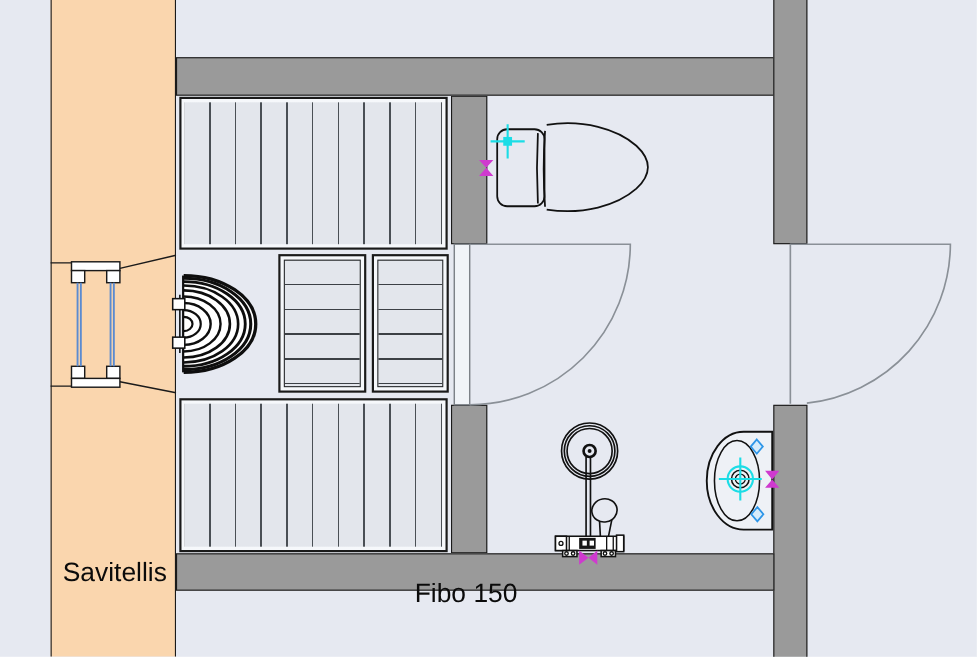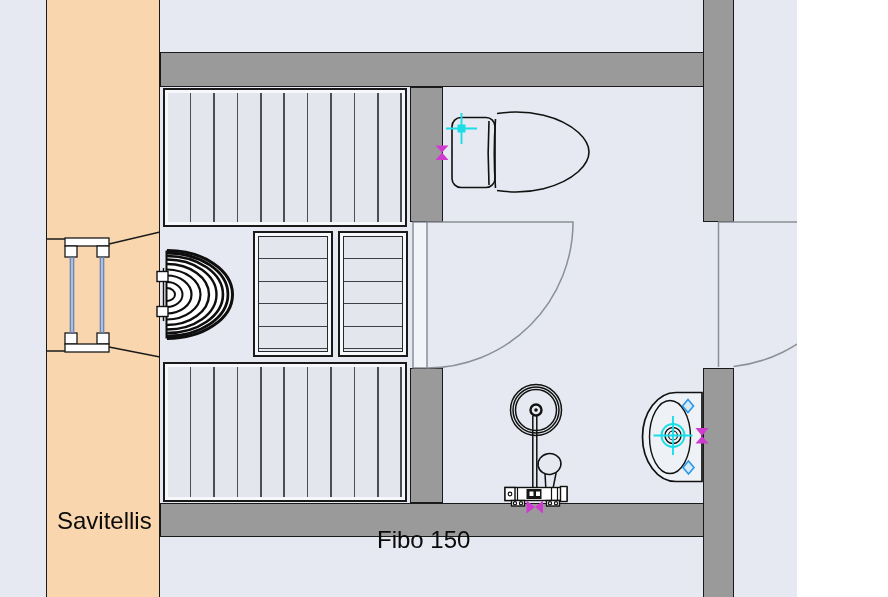--- a/index.html
+++ b/index.html
@@ -1,18 +1,18 @@
 <!DOCTYPE html>
 <html><head>
 <meta charset="utf-8">
 <style>
   html,body{margin:0;padding:0;}
   body{font-family:"Liberation Sans", sans-serif;}
   #stage{
-    position:relative;width:797px;height:597px;overflow:hidden;
+    position:relative;width:888px;height:597px;overflow:hidden;
     background:var(--background,#E6E9F1);
   }
   
   .wall{position:absolute;background:var(--wall-fill,#9A9A9A);border:1.5px solid var(--line,#1a1a1a);box-sizing:border-box;}
   .ext-wall{
     position:absolute;left:46px;top:0;width:114px;height:597px;
     background:var(--exterior-wall-fill,#FAD6AE);
     border-left:1.5px solid var(--line,#1a1a1a);
     border-right:1.5px solid var(--line,#1a1a1a);
     box-sizing:border-box;

